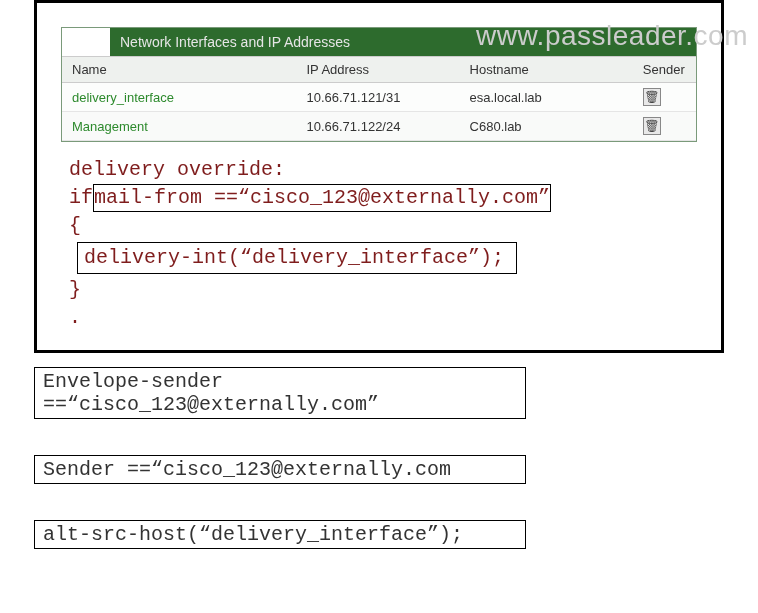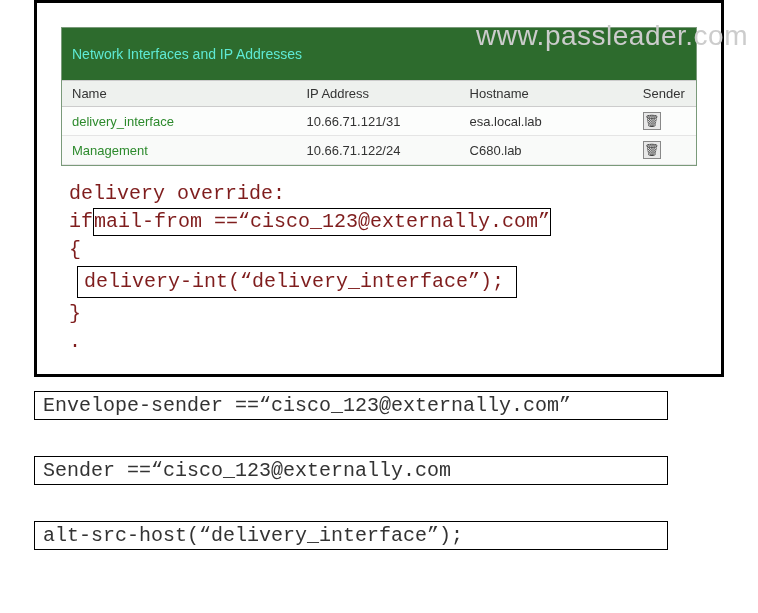--- a/index.html
+++ b/index.html
@@ -34,24 +34,25 @@
       font-weight: 400;
       color: #333;
       margin: 0 0 18px 0;
       font-family: "Segoe UI", Arial, sans-serif;
     }
     .panel {
       border: 1px solid #7a9a7a;
     }
     .panel-header {
       background: #2d6b2d;
-      color: #5eead4;
-      padding: 18px 10px;
+      color: #e5e5e5;
+      padding: 6px 10px;
       font-size: 14px;
       font-family: "Segoe UI", Arial, sans-serif;
+      margin-left: 48px;
     }
     .add-bar {
       background: #e8ebe8;
       padding: 3px 6px;
       border-top: 1px solid #bbb;
       border-bottom: 1px solid #ccc;
     }
     .add-btn {
       font-size: 12px;
       padding: 1px 8px;
@@ -129,21 +130,21 @@
     }
     .answer-boxes {
       margin-left: 34px;
       margin-top: 6px;
     }
     .answer-box {
       border: 1px solid #000;
       padding: 2px 8px;
       font-family: "Courier New", monospace;
       font-size: 20px;
-      width: 634px;
+      width: 492px;
       margin-bottom: 36px;
     }
   </style>
 </head>
 <body>
 
 <div class="watermark">www.passleader.com</div>
 
 <div class="outer-box">
 

